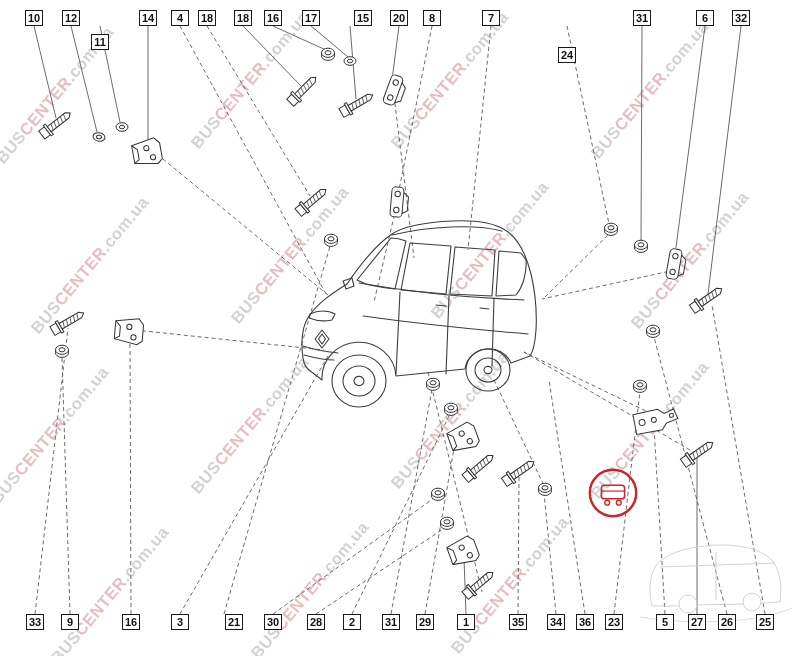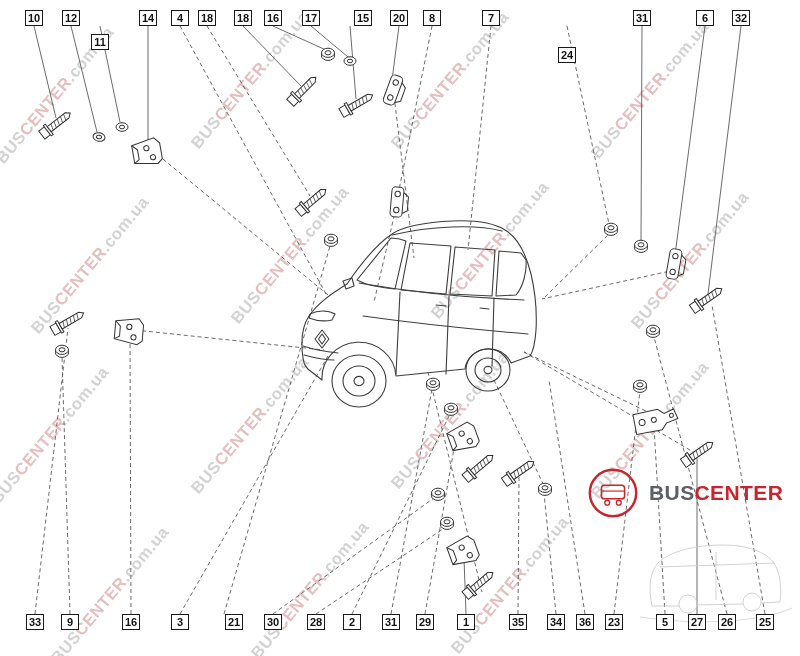--- a/index.html
+++ b/index.html
@@ -253,17 +253,16 @@
 
   <div class="brand">
     <svg width="58" height="58" viewBox="0 0 60 60">
       <circle cx="30" cy="30" r="24" fill="none" stroke="#c9252c" stroke-width="2.5"></circle>
       <rect x="18" y="22" width="24" height="14" rx="3" fill="none" stroke="#c9252c" stroke-width="1.6"></rect>
       <path d="M18,28 L42,28" stroke="#c9252c" stroke-width="1.2"></path>
       <circle cx="24" cy="40" r="2.5" fill="none" stroke="#c9252c" stroke-width="1.4"></circle>
       <circle cx="36" cy="40" r="2.5" fill="none" stroke="#c9252c" stroke-width="1.4"></circle>
     </svg>
     <div>
-      <div class="brand-name"><span style="color: rgb(91, 96, 100);">BUS</span><span style="color: rgb(201, 37, 44);">CENTER</span></div>
     </div>
   </div>
 
 </div>
 
 </body></html>

